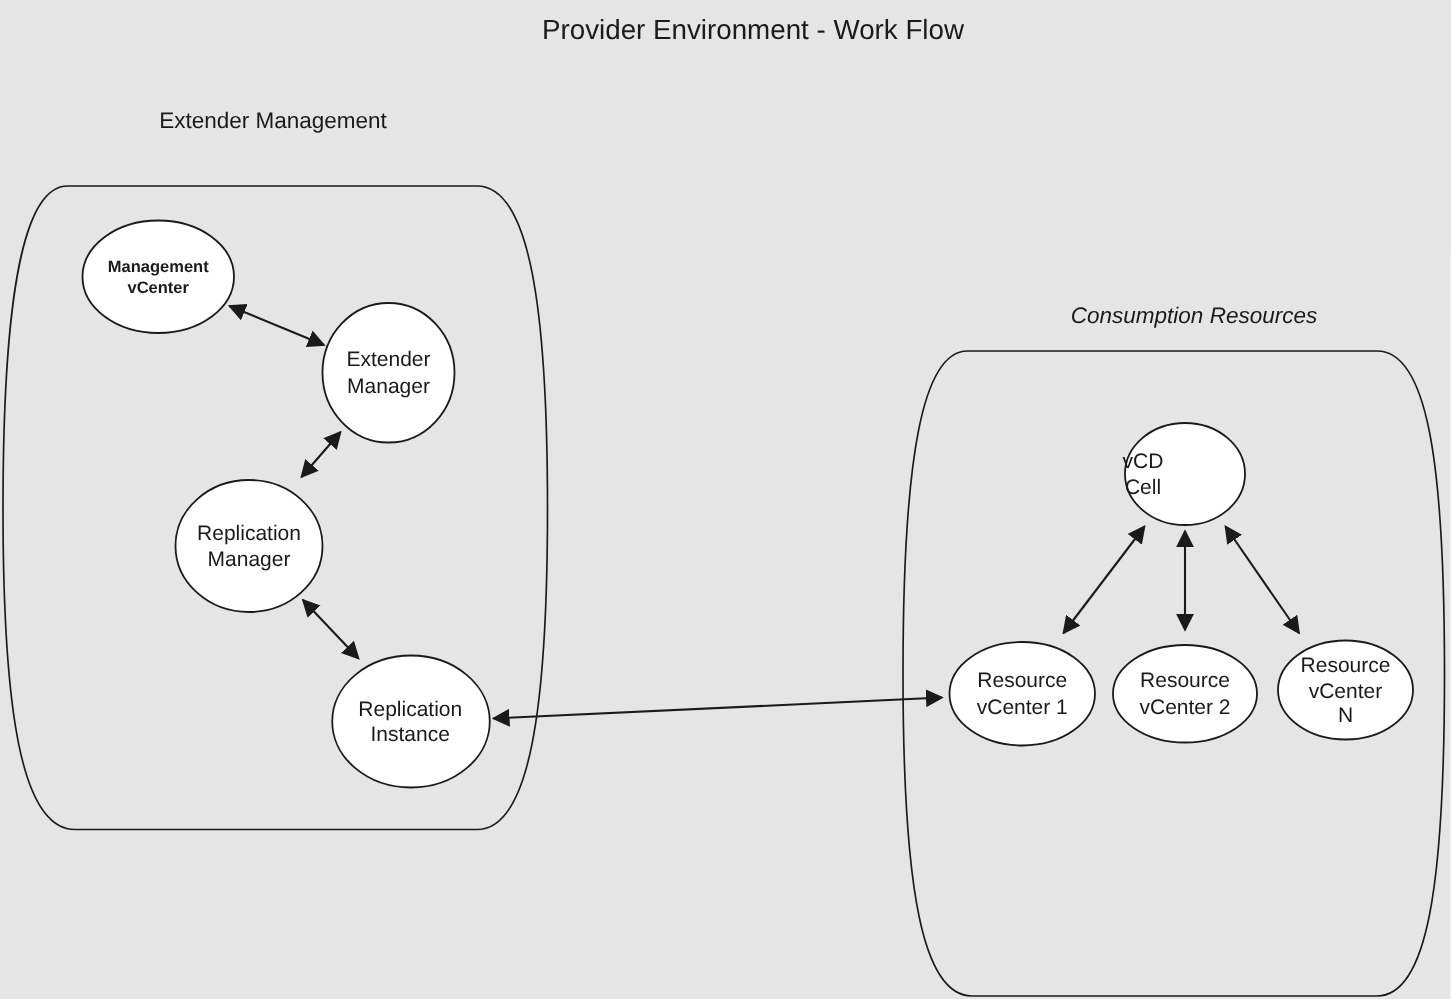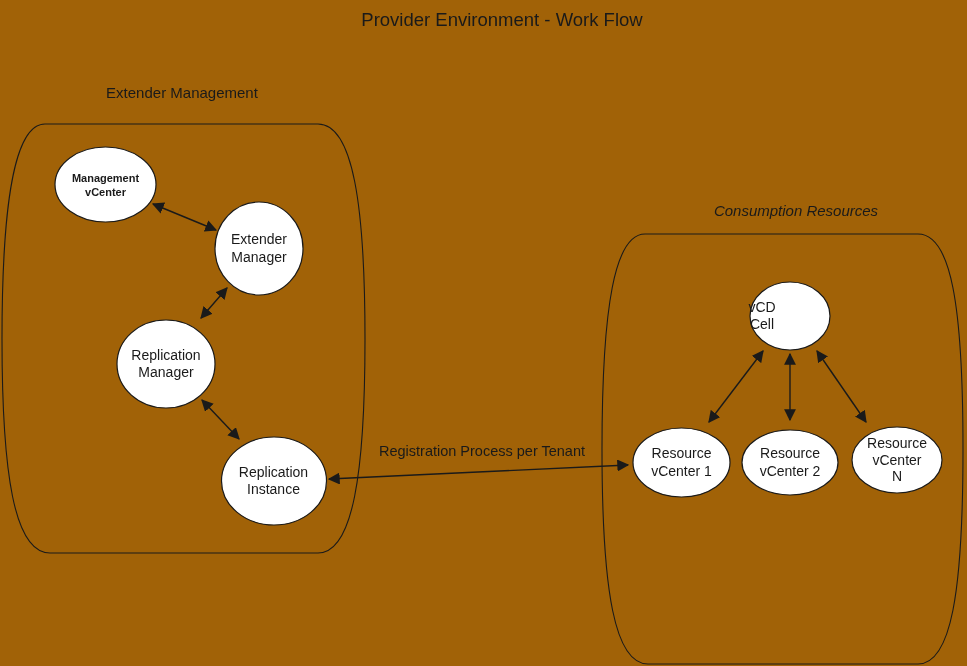--- a/index.html
+++ b/index.html
@@ -5,21 +5,21 @@
   html, body {
     margin: 0;
     padding: 0;
     background: #ffffff;
     font-family: "Liberation Sans", "DejaVu Sans", sans-serif;
   }
   #canvas {
     position: relative;
     width: 967px;
     height: 666px;
-    background: #a16207;
+    background: #e5e5e5;
     overflow: hidden;
     color: #1a1a1a;
   }
   #shapes {
     position: absolute;
     left: 0;
     top: 0;
   }
   .label {
     position: absolute;
@@ -66,25 +66,24 @@
     <line x1="227" y1="288" x2="201" y2="318" stroke="#1a1a1a" stroke-width="1.4" marker-start="url(#ah)" marker-end="url(#ah)"></line>
     <line x1="202" y1="400" x2="239" y2="439" stroke="#1a1a1a" stroke-width="1.4" marker-start="url(#ah)" marker-end="url(#ah)"></line>
     <line x1="329" y1="479" x2="628" y2="465" stroke="#1a1a1a" stroke-width="1.4" marker-start="url(#ah)" marker-end="url(#ah)"></line>
     <line x1="763" y1="351" x2="709" y2="422" stroke="#1a1a1a" stroke-width="1.4" marker-start="url(#ah)" marker-end="url(#ah)"></line>
     <line x1="790" y1="354" x2="790" y2="420" stroke="#1a1a1a" stroke-width="1.4" marker-start="url(#ah)" marker-end="url(#ah)"></line>
     <line x1="817" y1="351" x2="866" y2="422" stroke="#1a1a1a" stroke-width="1.4" marker-start="url(#ah)" marker-end="url(#ah)"></line>
   </svg>
 
   <div class="label title" style="left:252px; top:7px; width:500px; height:26px;">Provider Environment - Work Flow</div>
 
-  <div class="label group-label" style="left:60px; top:82px; width:244px; height:20px;">Extender Management</div>
+  <div class="label group-label" style="left:60px; top:70px; width:244px; height:20px;">Extender Management</div>
 
   <div class="label group-label" style="left:671px; top:200px; width:250px; height:20px;font-style:italic;">Consumption Resources</div>
 
-  <div class="label edge-label" style="left:332px; top:441px; width:300px; height:20px;">Registration Process per Tenant</div>
 
   <div class="label node-label small" style="left:55px; top:147px; width:101px; height:75px;font-weight:bold;">Management
 vCenter</div>
 
   <div class="label node-label" style="left:215px; top:202px; width:88px; height:93px;">Extender
 Manager</div>
 
   <div class="label node-label" style="left:117px; top:320px; width:98px; height:88px;">Replication
 Manager</div>
 

